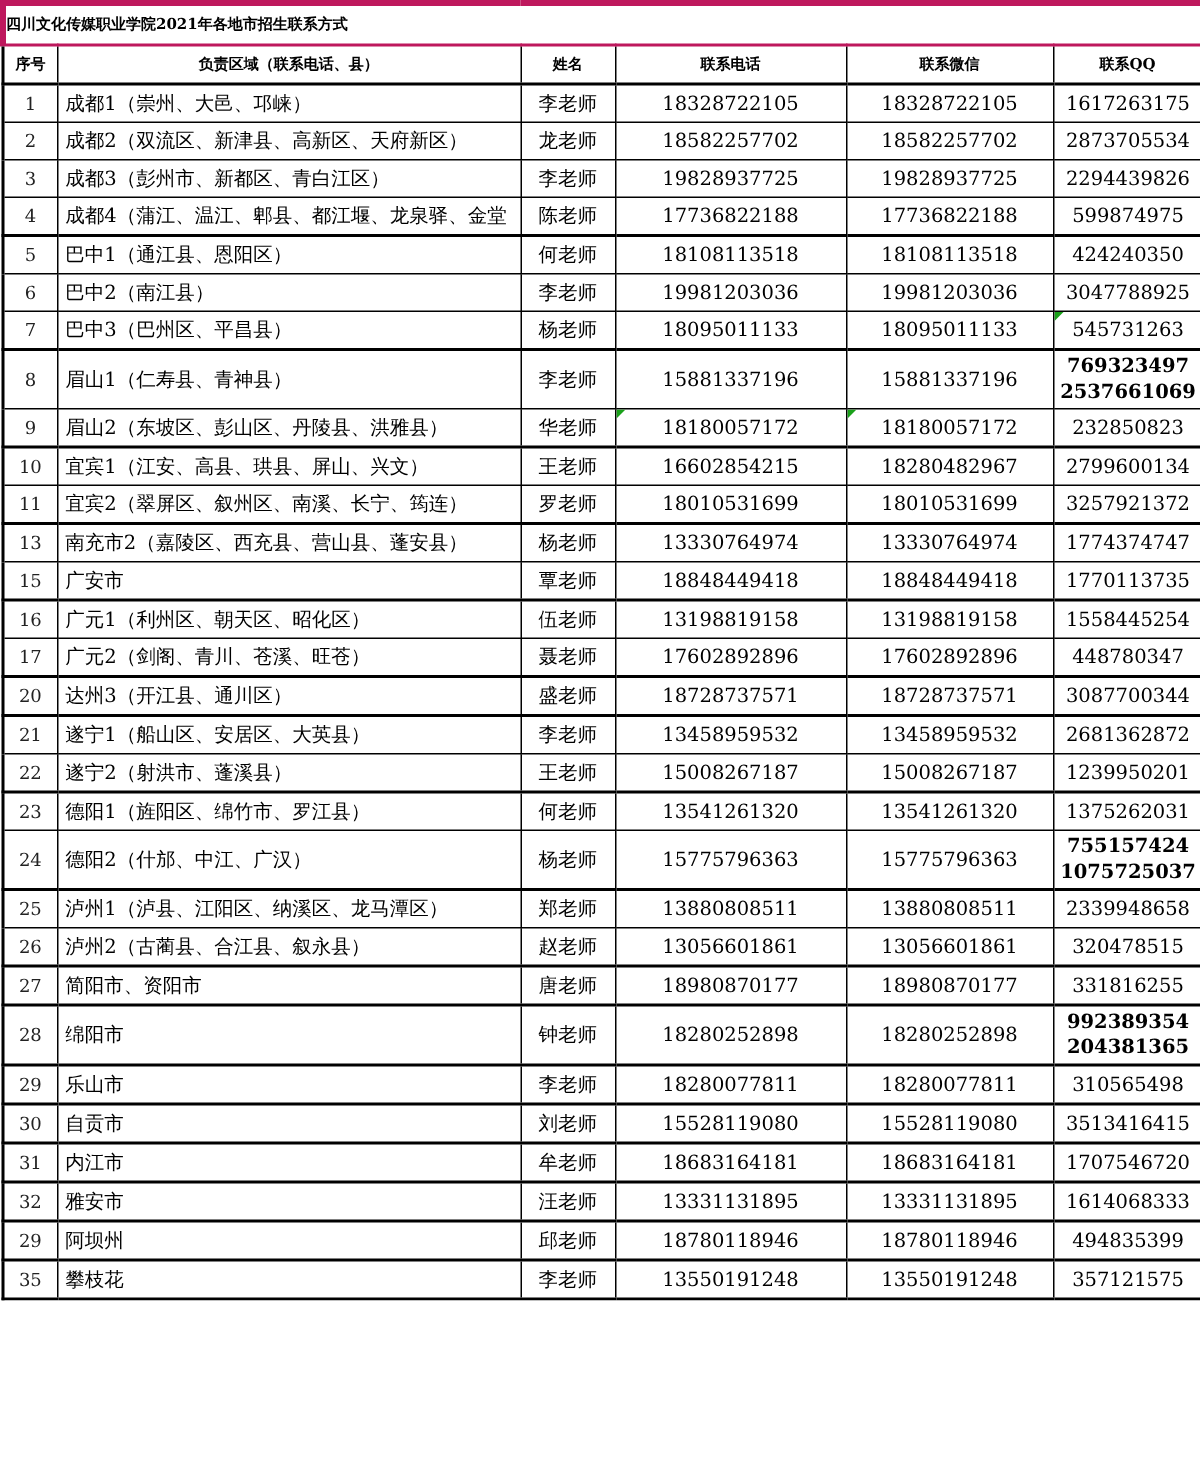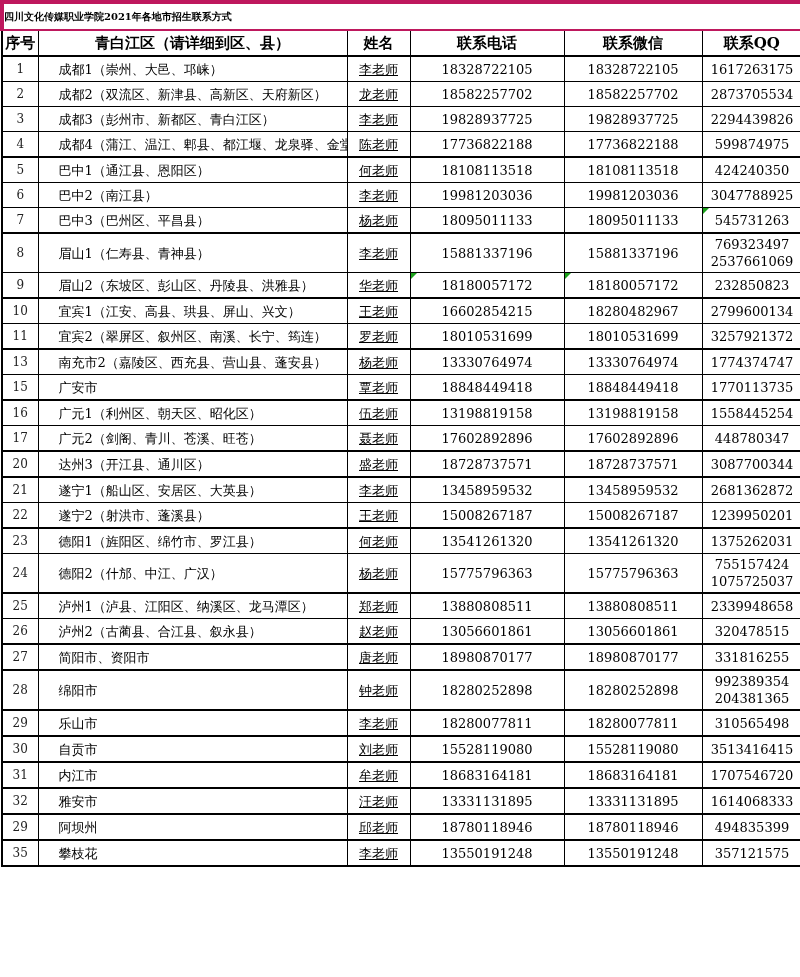--- a/index.html
+++ b/index.html
@@ -3,28 +3,28 @@
 <meta charset="utf-8">
 <style>
   html,body{margin:0;padding:0;background:#ffffff;}
   body{width:800px;font-family:"DejaVu Serif","Liberation Serif",serif;color:#000;}
   table{border-collapse:collapse;table-layout:fixed;width:800px;background:#fff;}
   td{border:1px solid #000;overflow:hidden;white-space:nowrap;vertical-align:middle;
      font-size:13px;line-height:15px;height:24px;padding:0;}
   tr.ge td{border-bottom-width:2px;}
   td.title-cell{border:4px solid #be185d;border-bottom-width:2px;font-weight:bold;
      font-size:10px;text-align:left;height:25px;}
-  tr.head td{font-weight:bold;text-align:center;border-bottom-width:2px;font-size:15px;height:24px;}
+  tr.head td{font-weight:bold;text-align:center;border-bottom-width:2px;font-size:10px;height:24px;}
   td.c-no{text-align:center;font-size:12px;color:#222;}
-  td.c-area{text-align:left;padding-left:20px;}
-  td.c-name{text-align:center;text-decoration:underline;}
+  td.c-area{text-align:left;padding-left:5px;}
+  td.c-name{text-align:center;}
   td.c-phone,td.c-wechat,td.c-qq{text-align:center;position:relative;}
   td.outer-l{border-left-width:2px;}
   td.outer-r{border-right-width:2px;}
-  .qq2{line-height:17px;padding:2px 0;}
+  .qq2{line-height:17px;padding:2px 0;font-weight:bold;}
   .tri{position:absolute;top:0;left:0;width:0;height:0;
        border-top:6px solid #1aa11a;border-right:6px solid transparent;}
 </style>
 </head>
 <body>
 
 <table>
   <colgroup>
     <col style="width:36px">
       <col style="width:309px">
@@ -32,21 +32,21 @@
     <col style="width:154px">
       <col style="width:138px">
       <col style="width:100px">
   </colgroup>
   <tbody>
     <tr>
       <td colspan="6" class="title-cell">四川文化传媒职业学院2021年各地市招生联系方式</td>
     </tr>
     <tr class="head" id="header-row">
       <td class="outer-l">序号</td>
-      <td>青白江区（请详细到区、县）</td>
+      <td>负责区域（联系电话、县）</td>
       <td>姓名</td>
       <td>联系电话</td>
       <td>联系微信</td>
       <td class="outer-r">联系QQ</td>
     </tr>
   </tbody>
   <tbody id="table-body">
       <tr>
         <td class="c-no outer-l">1</td>
         <td class="c-area">成都1（崇州、大邑、邛崃）</td>

